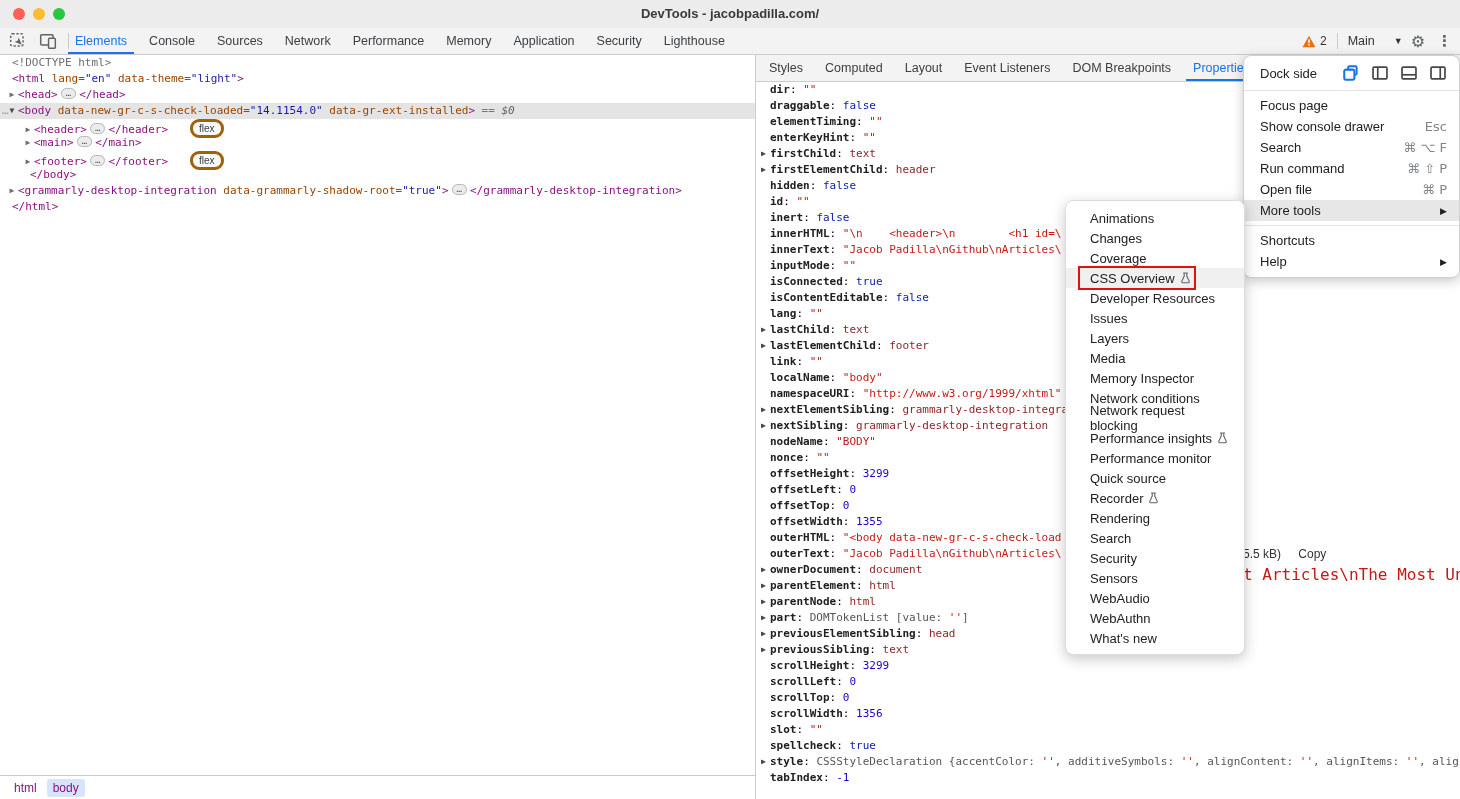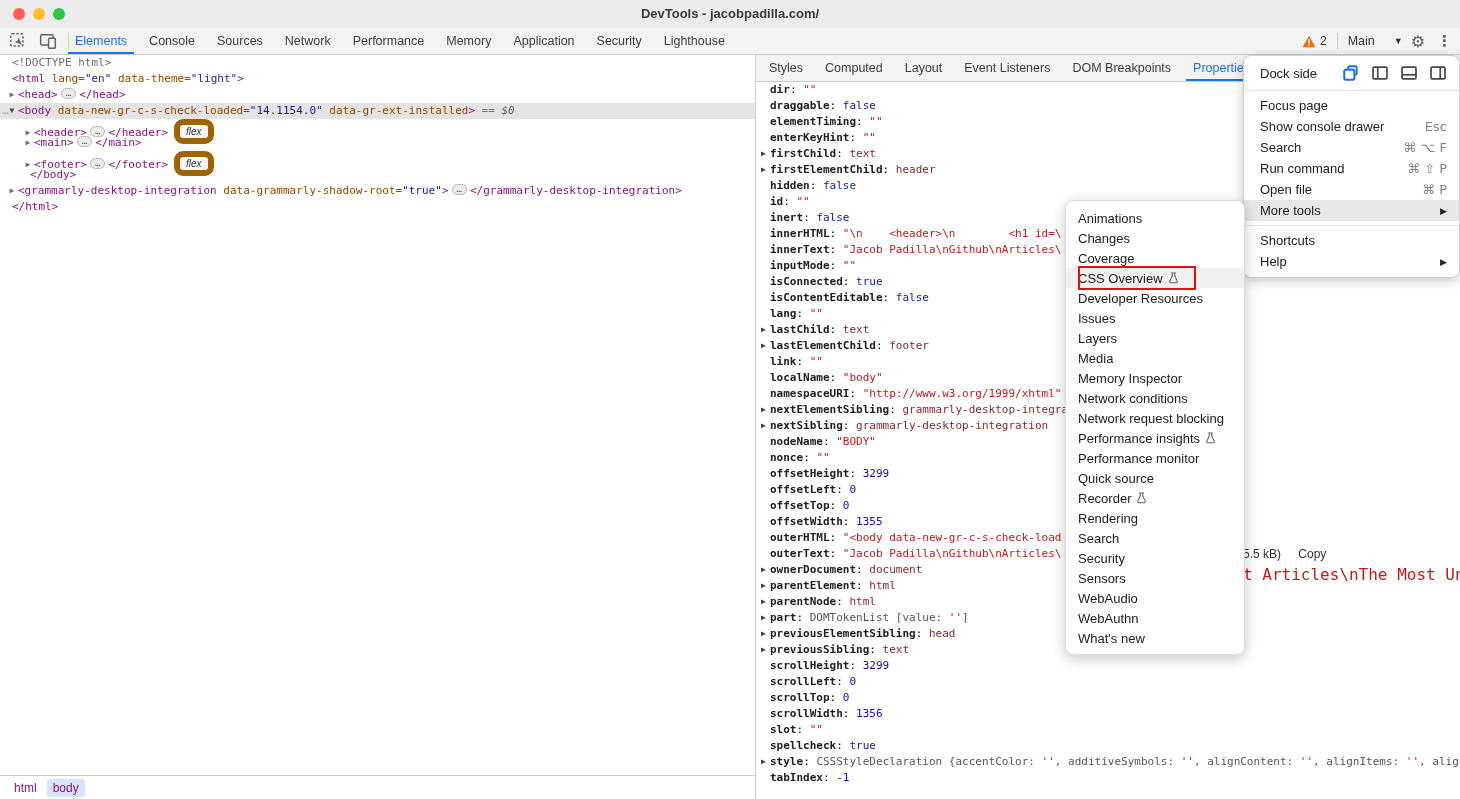--- a/index.html
+++ b/index.html
@@ -40,23 +40,23 @@
   .arrow.down{color:#4a4a4a;}
   .hid-mark{position:absolute;left:2px;color:#9aa0a6;}
   .c-doctype{color:#6e6e6e;}
   .c-tag{color:#881280;}
   .c-attr{color:#994500;}
   .c-val{color:#1a1aa6;}
   .c-eq{color:#787878;}
   .c-dollar{color:#5f6368;font-style:italic;}
   .pill{display:inline-block;background:#ececec;border:1px solid #b5b5b5;border-radius:8px;
         padding:0 4px;font-size:9px;line-height:9px;color:#555;margin:0 3px;vertical-align:2px;}
-  .badge{display:inline-block;background:#f8f9fa;border:6px solid #a16207;border-radius:9px;
-         padding:0 6px;font-size:10px;line-height:13px;color:#3c4043;margin-left:6px;
-         font-family:"Liberation Sans",sans-serif;vertical-align:1px;font-style:italic;}
+  .badge{display:inline-block;background:#f8f9fa;border:3px solid #a16207;border-radius:9px;
+         padding:0 6px;font-size:10px;line-height:13px;color:#3c4043;margin-left:22px;
+         font-family:"Liberation Sans",sans-serif;vertical-align:1px;}
   .statusbar{position:absolute;left:0;top:775px;width:755px;height:24px;background:#fff;
              border-top:1px solid #ccc;box-sizing:border-box;display:flex;align-items:center;padding-left:8px;gap:4px;}
   .crumb{font-size:12px;color:#881280;padding:2px 6px;border-radius:3px;}
   .crumb.sel{background:#d7e4fb;}
   .vdivider{position:absolute;left:755px;top:55px;width:1px;height:744px;background:#ccc;}
 
   
   .right-panel{position:absolute;left:756px;top:55px;width:704px;height:744px;overflow:hidden;}
   .side-tabs{position:absolute;left:0;top:0;width:704px;height:27px;background:#f3f3f3;
              border-bottom:1px solid #ccc;box-sizing:border-box;display:flex;padding-left:2px;}
@@ -84,21 +84,21 @@
   .dock-opts{display:flex;gap:7px;align-items:center;}
   .dock-btn{width:22px;height:22px;display:flex;align-items:center;justify-content:center;border-radius:3px;}
   .menu-sep{height:1px;background:#e3e3e3;margin:4px 0;}
   .menu-item{height:21px;display:flex;align-items:center;padding:0 12px 0 16px;font-size:13px;color:#202124;}
   .menu-item.highlight{background:#e7e7e7;}
   .shortcut{margin-left:auto;color:#80868b;font-size:13px;font-family:"DejaVu Sans",sans-serif;}
   .sub-arrow{margin-left:auto;font-size:9px;color:#202124;}
   .submenu{position:absolute;left:1065px;top:200px;width:180px;background:#fff;z-index:11;
            border:1px solid #dadce0;border-radius:8px;box-sizing:border-box;
            box-shadow:0 4px 14px rgba(0,0,0,.22);padding:7px 0 6px 0;}
-  .submenu .menu-item{height:20px;padding:0 10px 0 12px;position:relative;}
+  .submenu .menu-item{height:20px;padding:0 10px 0 24px;position:relative;}
   .submenu .menu-item.highlight{background:#f0f0f0;}
   .red-box{position:absolute;left:12px;top:-2px;width:118px;height:24px;box-sizing:border-box;
            border:2px solid #dd1212;z-index:12;pointer-events:none;}
   .flask{margin-left:5px;}
 </style>
 </head>
 <body>
 
 <div class="titlebar">
   <span class="tl red"></span>

